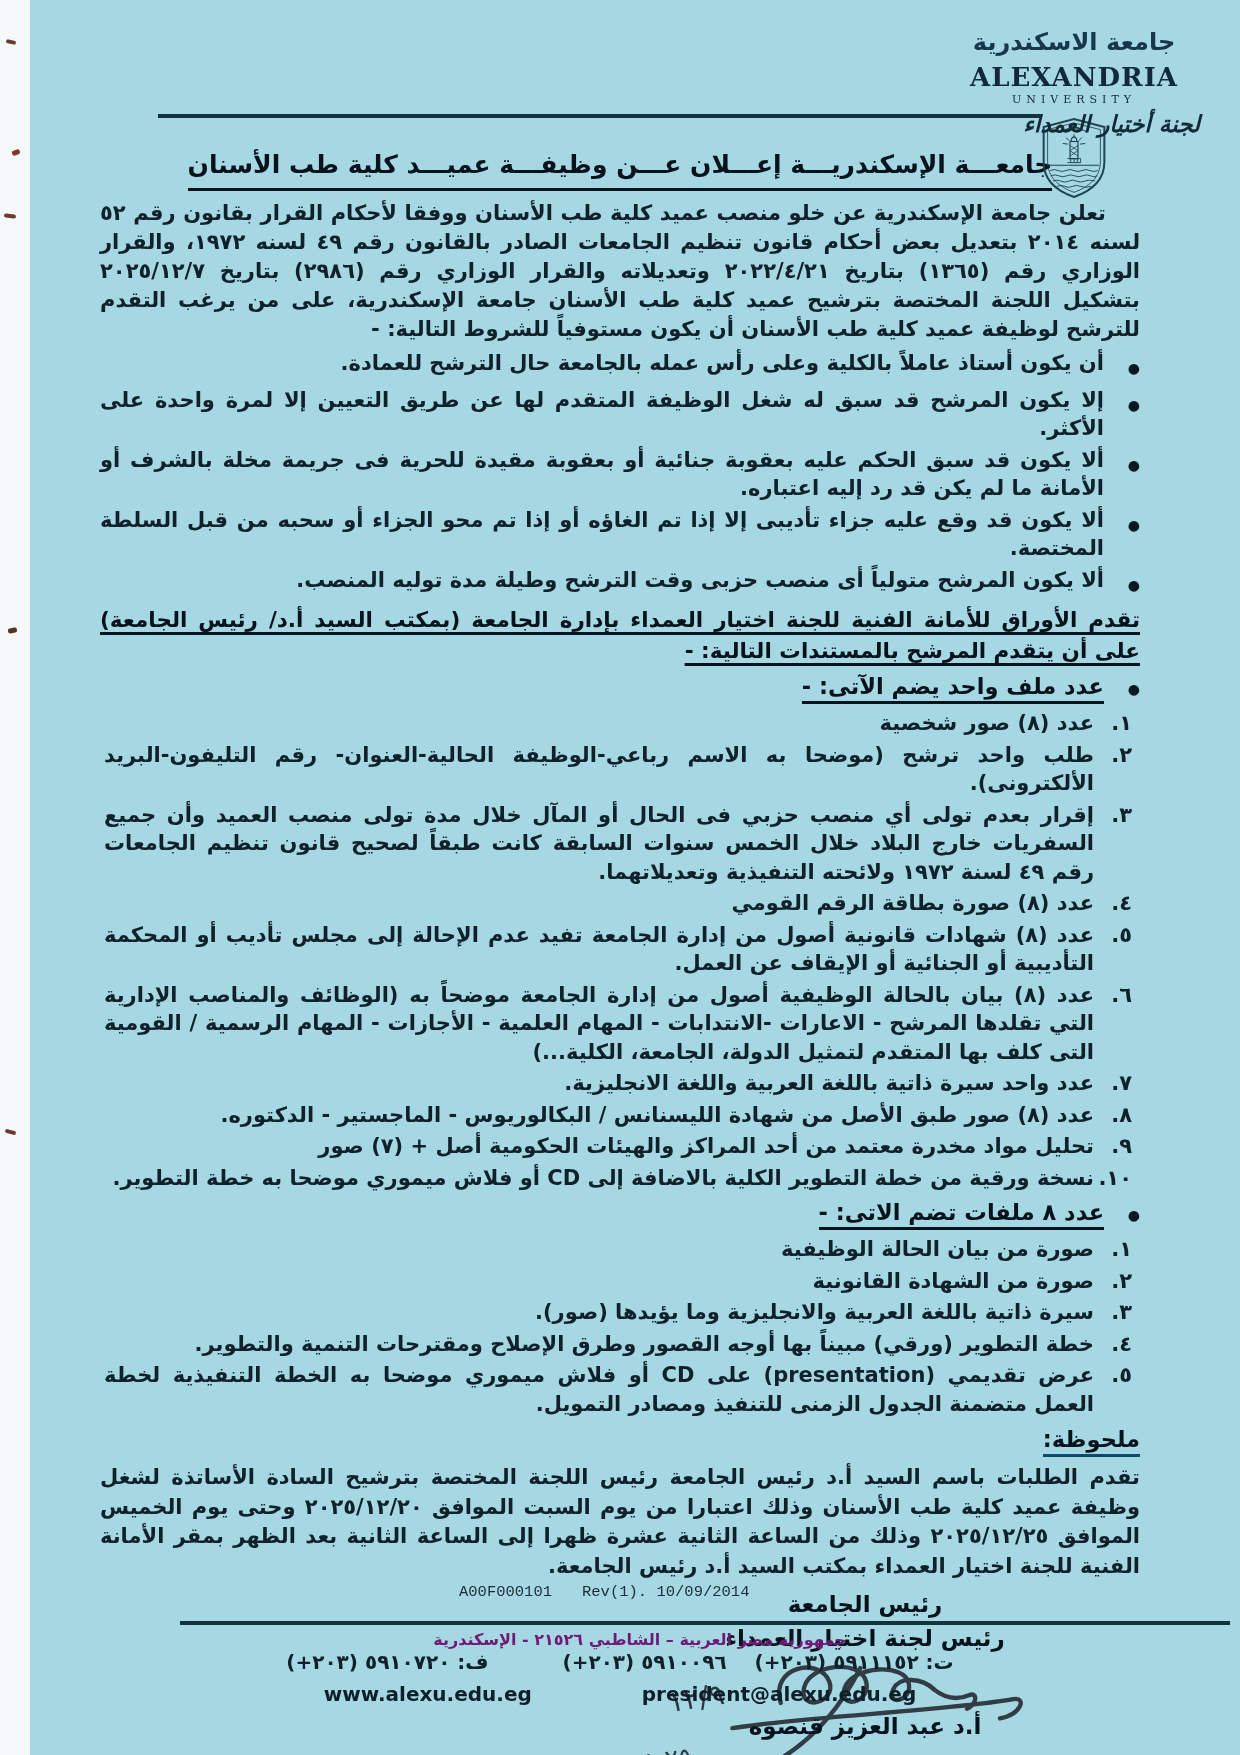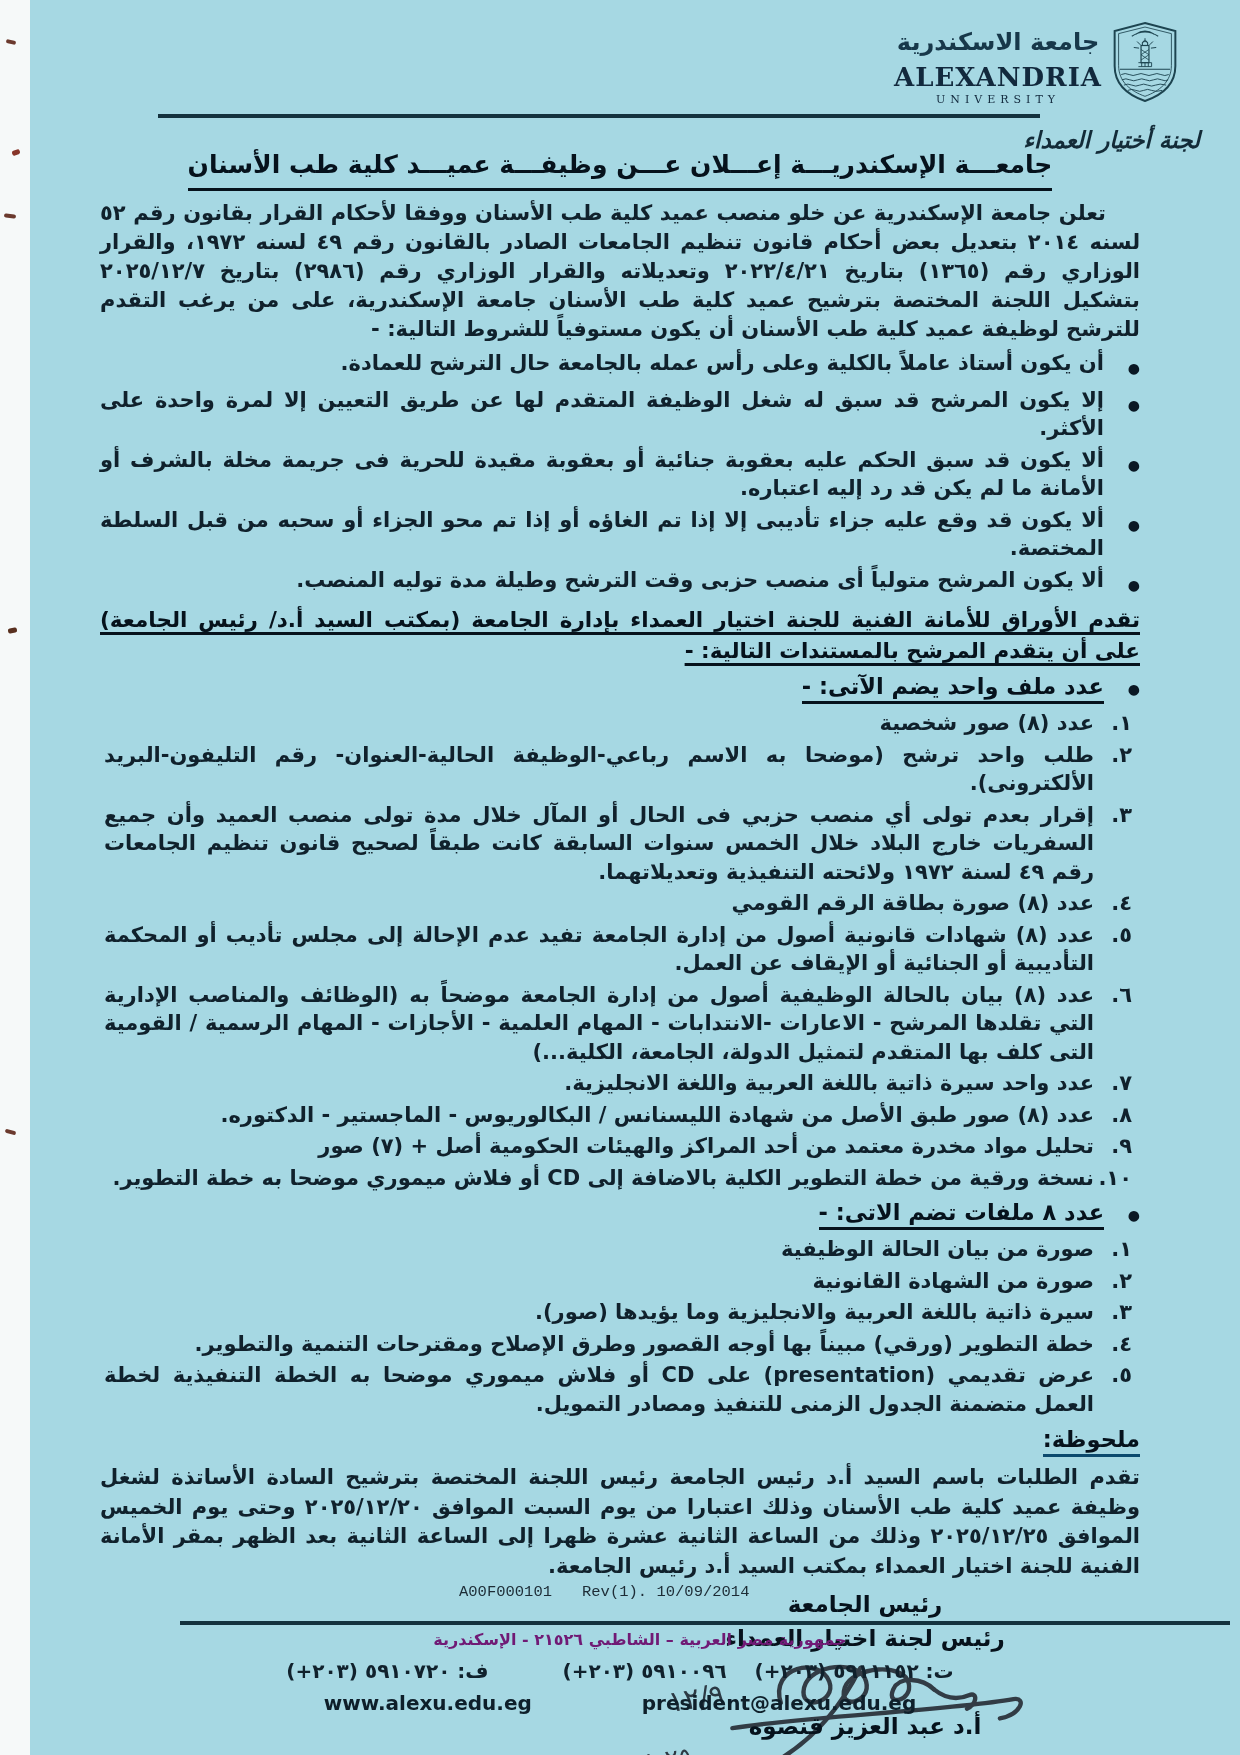--- a/index.html
+++ b/index.html
@@ -5,27 +5,27 @@
   * { margin:0; padding:0; box-sizing:border-box; }
   body { margin:0; background:#e8e8e8; font-family:"DejaVu Sans", sans-serif; }
   .page { position:relative; width:1240px; height:1755px; background:#f5f8f8; overflow:hidden; }
   .edge-strip { position:absolute; left:0; top:0; width:30px; height:100%; background:#f6f9f9; z-index:3; }
   .scan-mark { position:absolute; background:#6b3a2e; border-radius:2px; }
   .paper { position:absolute; left:30px; top:0; right:0; bottom:0; background:#a6d8e3; direction:rtl; color:#10212c; overflow:hidden; }
   .content { padding:14px 100px 0 70px; }
 
   
   .header { position:relative; height:132px; }
-  .logo { position:absolute; right:-38px; top:6px; display:flex; direction:ltr; align-items:flex-start; gap:10px; }
+  .logo { position:absolute; right:-38px; top:6px; display:flex; direction:ltr; align-items:center; gap:10px;flex-direction:column; }
   .logo-textcol { text-align:center; padding-top:8px; }
   .logo-arabic { font-size:24px; font-weight:bold; color:#17384a; letter-spacing:0; }
   .logo-en { font-family:"DejaVu Serif", serif; font-size:26px; font-weight:bold; color:#12293d; letter-spacing:1px; margin-top:6px; }
   .logo-univ { font-family:"DejaVu Serif", serif; font-size:11px; color:#12293d; letter-spacing:5px; margin-top:1px; }
   .header-rule { position:absolute; left:58px; right:100px; top:100px; height:4px; background:#14323e; }
-  .committee-script { position:absolute; right:-60px; top:112px; font-family:"DejaVu Serif", serif; font-style:italic; font-size:23px; font-weight:600; color:#132b38; }
+  .committee-script { position:absolute; right:-60px; top:96px; font-family:"DejaVu Serif", serif; font-style:italic; font-size:23px; font-weight:600; color:#132b38; }
 
   
   .doc-title { width:fit-content; margin:4px auto 0 auto; font-size:25px; font-weight:bold; color:#06121c;
                border-bottom:3px solid #06121c; padding-bottom:9px; letter-spacing:0; }
 
   
   .intro { margin-top:8px; font-size:21px; font-weight:600; line-height:29px; text-align:justify; text-indent:34px; }
 
   .blist { margin-top:5px; list-style:none; }
   .blist .b-item { display:flex; margin-bottom:3px; font-size:21px; font-weight:600; line-height:28.5px; }
@@ -54,21 +54,21 @@
   .sig-svg { position:absolute; left:55px; top:-14px; }
   .hw-date { position:absolute; left:18px; top:28px; font-size:29px; font-weight:500; color:#2c3944; transform:rotate(-9deg); }
   .sig-name { position:absolute; left:40px; top:60px; width:350px; text-align:center; font-size:23px; font-weight:bold; color:#06121c; }
   .hw-year { position:absolute; left:-12px; top:92px; font-size:25px; color:#2c3944; transform:rotate(-7deg); letter-spacing:2px; }
 
   
   .docref { position:absolute; left:459px; top:1583px; direction:ltr; font-family:Liberation Mono, monospace; font-size:15.5px; color:#1d2c36; display:flex; gap:30px; z-index:2; }
   .footer-rule { position:absolute; left:180px; right:10px; top:1621px; height:3.5px; background:#14323e; }
   .footer { position:absolute; left:0; right:0; top:1630px; text-align:center; }
   .footer-address { font-size:16px; font-weight:600; color:#701a75;padding-left:40px; }
-  .footer-phones { margin-top:10px; font-size:20px; font-weight:600; color:#10212c; direction:rtl; }
+  .footer-phones { margin-top:1px; font-size:20px; font-weight:600; color:#10212c; direction:rtl; }
   .footer-phones .gap { display:inline-block; width:60px; }
   .footer-phones .sp { display:inline-block; width:14px; }
   .footer-links { margin-top:8px; direction:ltr; display:flex; justify-content:center; gap:110px; font-size:20px; font-weight:600; color:#0e1f2a; }
 </style>
 </head>
 <body>
 
 <div class="page">
   <div class="edge-strip">
     <div class="scan-mark" style="left:6px; top:40px; width:10px; height:4px; transform:rotate(12deg);"></div>

